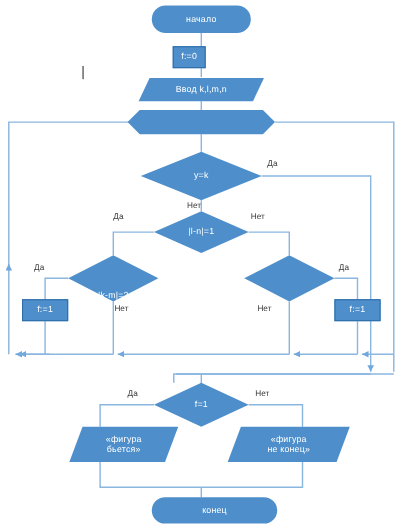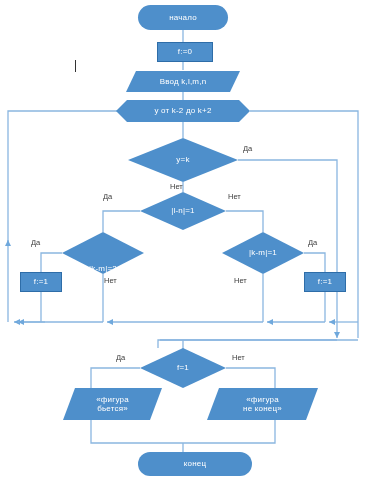--- a/index.html
+++ b/index.html
@@ -98,47 +98,41 @@
 
     <polygon points="75,388 162,388 150,420 63,420" fill="#4E8FCB"></polygon>
 
     <polygon points="219,388 318,388 306,420 207,420" fill="#4E8FCB"></polygon>
   </svg>
 
   <div class="node term" style="left:138px;top:5px;width:90px;height:25px;">
     <span>начало</span>
   </div>
 
-  <div class="node rect" style="left:157px;top:42px;width:56px;height:20px;">
+  <div class="node rect" style="left:157px;top:42px;width:30px;height:20px;">
     <span>f:=0</span>
   </div>
 
   <div class="node" style="left:126px;top:71px;width:114px;height:21px;">
     <span>Ввод k,l,m,n</span>
   </div>
 
-  <div class="node" style="left:116px;top:100px;width:134px;height:22px;">
-    <span>y  от  k-2 до k+2</span>
-  </div>
 
   <div class="node" style="left:128px;top:138px;width:110px;height:44px;">
     <span>y=k</span>
   </div>
 
   <div class="node" style="left:140px;top:192px;width:86px;height:38px;">
     <span>|l-n|=1</span>
   </div>
 
   <div class="node" style="left:62px;top:248px;width:82px;height:42px;">
     <span>|k-m|=2</span>
   </div>
 
-  <div class="node" style="left:222px;top:232px;width:82px;height:42px;">
-    <span>|k-m|=1</span>
-  </div>
 
   <div class="node rect" style="left:20px;top:272px;width:42px;height:20px;">
     <span>f:=1</span>
   </div>
 
   <div class="node rect" style="left:304px;top:272px;width:42px;height:20px;">
     <span>f:=1</span>
   </div>
 
   <div class="node" style="left:140px;top:348px;width:86px;height:40px;">

